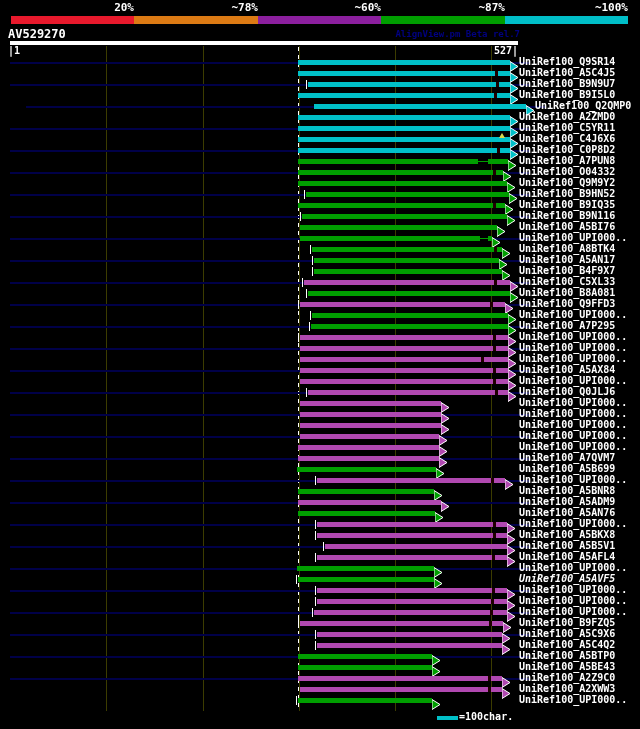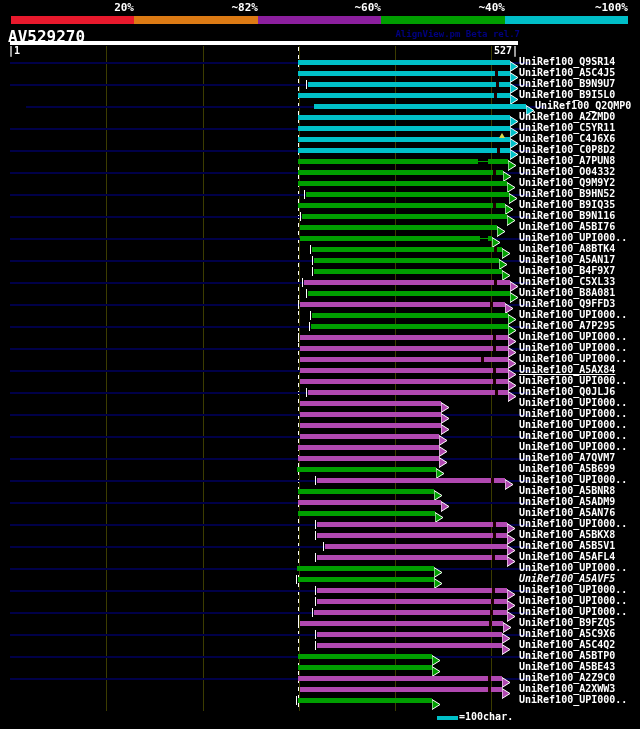--- a/index.html
+++ b/index.html
@@ -2,21 +2,21 @@
 <html><head>
 <meta charset="utf-8">
 <style>
   html,body{margin:0;padding:0;background:#000;}
   #screen{
     position:relative;width:640px;height:729px;background:#000;overflow:hidden;
     font-family:"DejaVu Sans Mono","Liberation Mono",monospace;
   }
   .abs{position:absolute;}
   .pctlabel{position:absolute;top:1px;height:13px;font-size:11px;font-weight:bold;color:#fff;text-align:right;}
-  #query-title{position:absolute;left:8px;top:27px;font-size:16px;font-weight:bold;color:#fff;}
+  #query-title{position:absolute;left:8px;top:27px;font-size:12px;font-weight:bold;color:#fff;}
   #watermark{position:absolute;top:29px;right:120px;font-size:9px;font-weight:bold;color:#000080;}
   #ruler-bar{position:absolute;left:10px;top:41px;width:508px;height:4px;background:#fff;}
   .rulernum{position:absolute;top:45px;font-size:10px;font-weight:bold;color:#fff;}
   .gridline{position:absolute;top:46px;width:1px;height:665px;background:#3c3c00;}
   #dashline{position:absolute;top:47px;width:1px;height:664px;
     background:repeating-linear-gradient(180deg,#ffffff 0 4px,transparent 4px 8px);}
   .hitlabel{position:absolute;left:519px;height:11px;font-size:10px;font-weight:bold;color:#fff;line-height:11px;white-space:pre;}
   .navyline{position:absolute;left:10px;width:519px;height:2px;background:#000048;}
   .bar{position:absolute;height:5px;}
   .notch{position:absolute;height:5px;width:3px;background:#200000;}
@@ -32,25 +32,25 @@
   #legend-text{position:absolute;left:459px;top:711px;font-size:10px;font-weight:bold;color:#fff;}
 </style>
 </head>
 <body>
 
 <div id="screen">
   <div id="scale-bar">
       <div class="abs" style="left: 11px; top: 16px; width: 123px; height: 8px; background: rgb(232, 25, 44);"></div>
       <div class="pctlabel" style="left: 72px; width: 62px;">20%</div>
       <div class="abs" style="left: 134px; top: 16px; width: 124px; height: 8px; background: rgb(220, 122, 20);"></div>
-      <div class="pctlabel" style="left: 196px; width: 62px;">~82%</div>
+      <div class="pctlabel" style="left: 196px; width: 62px;">~78%</div>
       <div class="abs" style="left: 258px; top: 16px; width: 123px; height: 8px; background: rgb(140, 31, 158);"></div>
       <div class="pctlabel" style="left: 319px; width: 62px;">~60%</div>
       <div class="abs" style="left: 381px; top: 16px; width: 124px; height: 8px; background: rgb(0, 158, 0);"></div>
-      <div class="pctlabel" style="left: 443px; width: 62px;">~40%</div>
+      <div class="pctlabel" style="left: 443px; width: 62px;">~87%</div>
       <div class="abs" style="left: 505px; top: 16px; width: 123px; height: 8px; background: rgb(0, 190, 200);"></div>
       <div class="pctlabel" style="left: 566px; width: 62px;">~100%</div>
     </div>
   <div id="query-title">AV529270</div>
   <div id="watermark">AlignView.pm Beta rel.7</div>
   <div id="ruler-bar"></div>
   <div class="rulernum" style="left:8px;">|1</div>
   <div class="rulernum" style="right:122px;">527|</div>
   <div id="gridlines">
       <div class="gridline" style="left: 106px;"></div>
@@ -300,21 +300,21 @@
           </svg></div>
         <div class="hitlabel" style="top: -1px;">UniRef100_UPI000..</div>
       </div>
       <div class="abs" style="left: 0px; top: 365px; width: 640px; height: 11px;">
         <div class="navyline" style="top: 5px;"></div>
         <div class="bar" title="UniRef100_A5AX84" style="left: 300px; width: 208px; top: 3px; background: rgb(176, 72, 176);"></div>
         <div class="notch" style="left: 493px; top: 3px;"></div>
         <div class="arrow" style="left: 508px; top: 0px; width: 9px; height: 11px;"><svg width="9" height="11">
             <polygon points="0,0.5 8,5.5 0,10.5" fill="#b048b0" stroke="#ffffff" stroke-width="1"></polygon>
           </svg></div>
-        <div class="hitlabel" style="top: -1px; text-decoration: underline;">UniRef100_A5AX84</div>
+        <div class="hitlabel" style="top: -1px;">UniRef100_A5AX84</div>
       </div>
       <div class="abs" style="left: 0px; top: 376px; width: 640px; height: 11px;">
         <div class="bar" title="UniRef100_UPI000.." style="left: 300px; width: 208px; top: 3px; background: rgb(176, 72, 176);"></div>
         <div class="notch" style="left: 493px; top: 3px;"></div>
         <div class="arrow" style="left: 508px; top: 0px; width: 9px; height: 11px;"><svg width="9" height="11">
             <polygon points="0,0.5 8,5.5 0,10.5" fill="#b048b0" stroke="#ffffff" stroke-width="1"></polygon>
           </svg></div>
         <div class="hitlabel" style="top: -1px;">UniRef100_UPI000..</div>
       </div>
       <div class="abs" style="left: 0px; top: 387px; width: 640px; height: 11px;">

